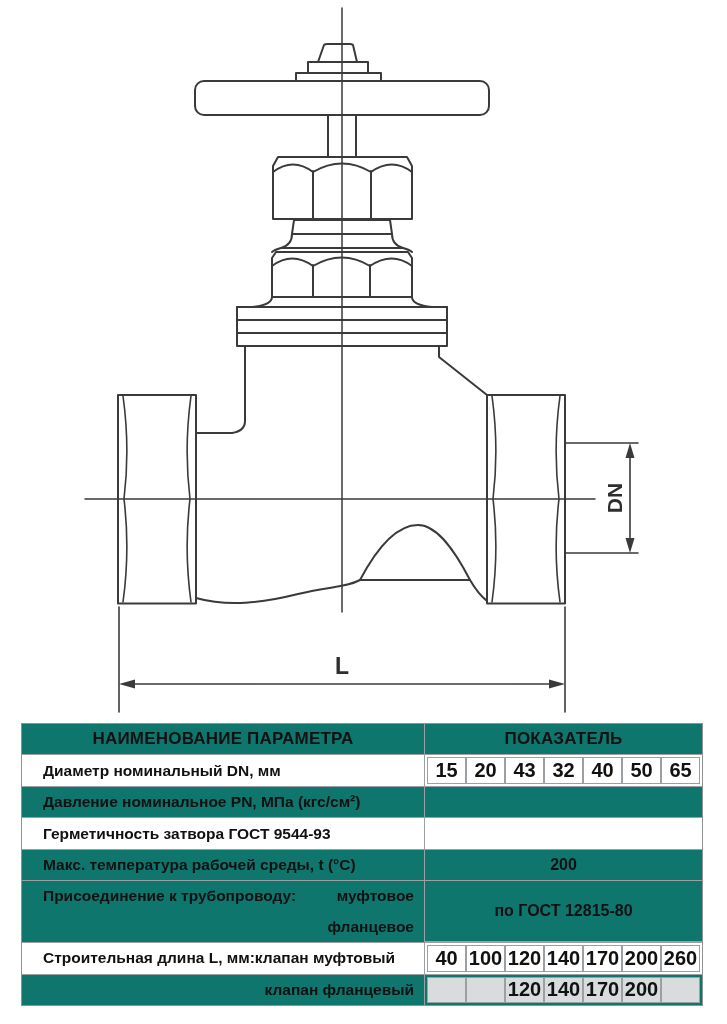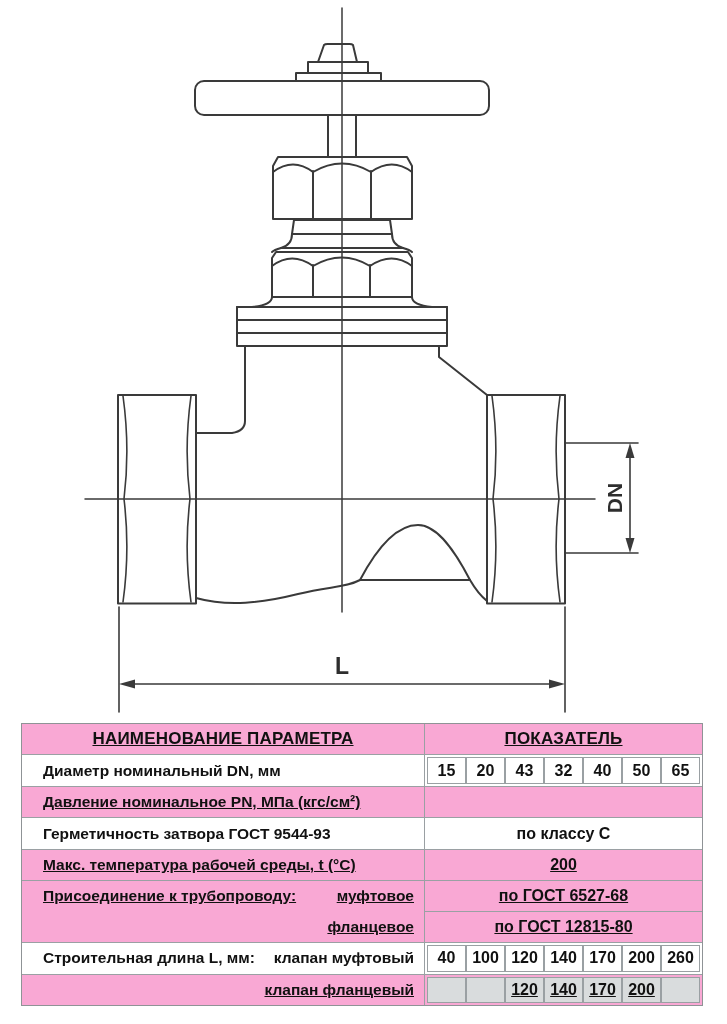--- a/index.html
+++ b/index.html
@@ -13,40 +13,40 @@
 
   
   #spec-table {
     position:absolute; left:21px; top:723px; width:682px; height:283px;
     border:1px solid #8f9396; background:#fff; display:flex; flex-direction:column;
     font-weight:bold; color:#111; font-size:15.5px;
   }
   .tr { display:flex; flex:1; border-bottom:1px solid #9aa0a3; min-height:0; }
   .tr.dbl { flex:2; }
   .tr:last-child { border-bottom:none; }
-  .tr.gray { background:#f9a8d4;text-decoration:underline; }
+  .tr.gray { background:#0f766e; }
   .label-cell {
     width:403px; flex:0 0 403px; border-right:1px solid #9aa0a3;
     display:flex; align-items:center; padding:0 10px 0 21px;
   }
-  .label-cell.spread { justify-content:space-between; }
+  .label-cell.spread { justify-content:flex-start; }
   .label-cell.right { justify-content:flex-end; }
   .label-col-2l { width:403px; flex:0 0 403px; border-right:1px solid #9aa0a3;
     display:flex; flex-direction:column; }
   .label-col-2l .line { flex:1; display:flex; align-items:center; padding:0 10px 0 21px; }
   .label-col-2l .line.spread { justify-content:space-between;gap:32px; }
   .label-col-2l .line.right { justify-content:flex-end; }
   .value-area { flex:1; display:flex; align-items:center; justify-content:center; font-size:16px; }
   .value-col { flex:1; display:flex; flex-direction:column; }
   .value-col .half { flex:1; display:flex; align-items:center; justify-content:center; font-size:16px; }
   .value-col .half:first-child { border-bottom:1px solid #9aa0a3; }
   .cells { flex:1; display:flex; align-items:stretch; padding:2px 2px; }
   .cell {
     flex:1; margin:0 0; border:1px solid #9aa0a3; background:#fff;
-    display:flex; align-items:center; justify-content:center; font-size:16px;
+    display:flex; align-items:center; justify-content:center; font-size:20px;
   }
   .tr.gray .cell { background:#d9dcdd; }
   .th { font-size:17px; letter-spacing:.2px; }
   .th-left { width:403px; flex:0 0 403px; border-right:1px solid #9aa0a3;
     display:flex; align-items:center; justify-content:center; }
   .th-right { flex:1; display:flex; align-items:center; justify-content:center; }
 </style>
 </head>
 <body>
 
@@ -167,41 +167,39 @@
         <div class="cell">65</div>
       </div>
     </div>
 
     <div class="tr gray">
       <div class="label-cell">Давление номинальное PN, МПа (кгс/см²)</div>
     </div>
 
     <div class="tr">
       <div class="label-cell">Герметичность затвора ГОСТ 9544-93</div>
-      <div class="value-area">по классу С</div>
     </div>
 
     <div class="tr gray">
       <div class="label-cell">Макс. температура рабочей среды, t (°C)</div>
       <div class="value-area">200</div>
     </div>
 
 
     <div class="tr dbl gray">
       <div class="label-col-2l">
         <div class="line spread">
           <span>Присоединение к трубопроводу:</span>
           <span>муфтовое</span>
         </div>
         <div class="line right">
           <span>фланцевое</span>
         </div>
       </div>
       <div class="value-col">
-        <div class="half">по ГОСТ 6527-68</div>
         <div class="half">по ГОСТ 12815-80</div>
       </div>
     </div>
 
     <div class="tr">
       <div class="label-cell spread">
         <span>Строительная длина L, мм:</span>
         <span>клапан муфтовый</span>
       </div>
       <div class="cells">

